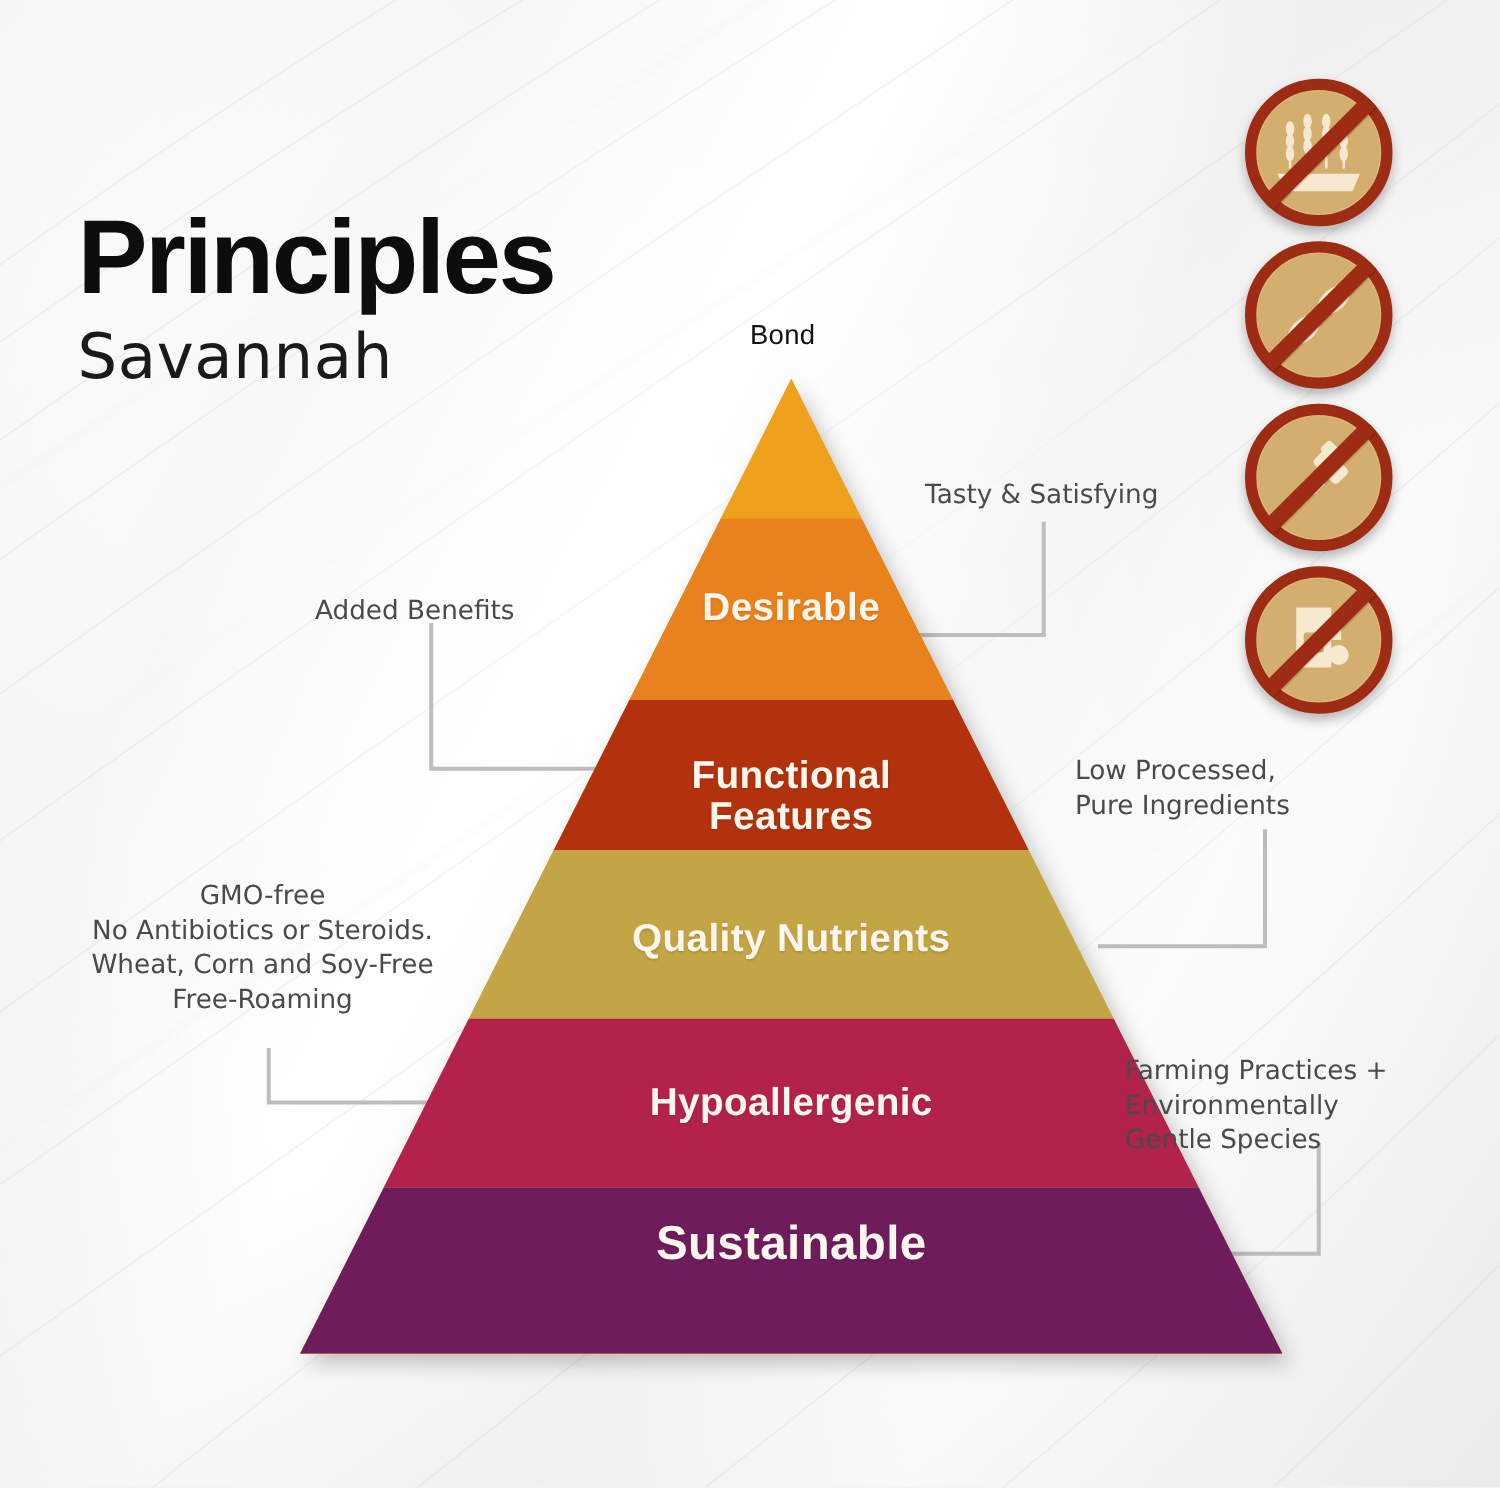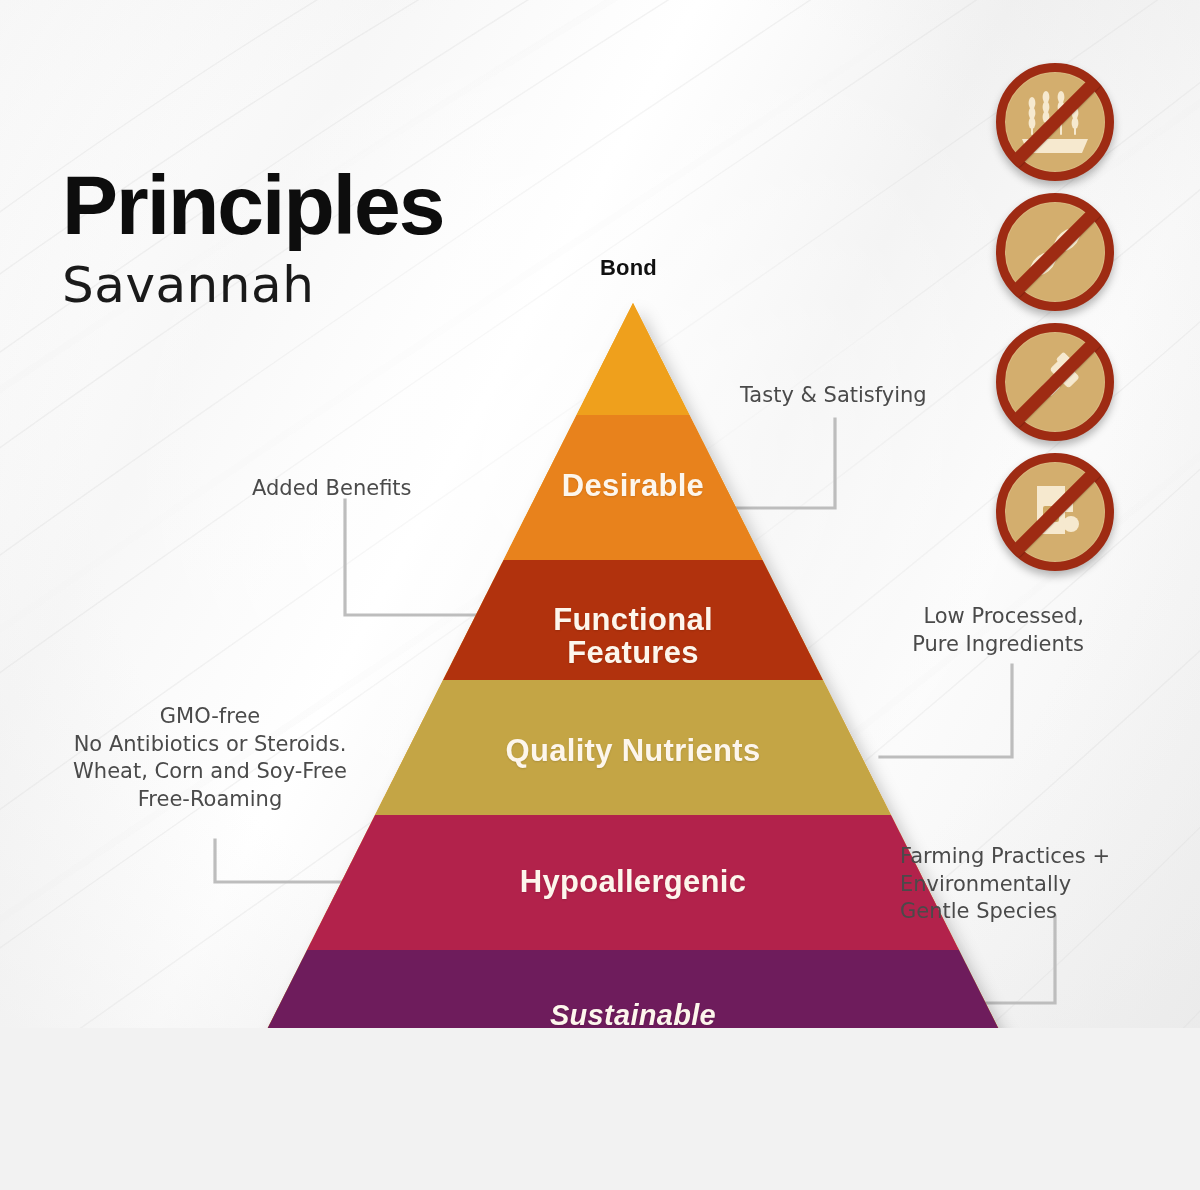--- a/index.html
+++ b/index.html
@@ -1,21 +1,21 @@
 <!DOCTYPE html>
 <html><head>
 <meta charset="utf-8">
 <style>
   html,body{margin:0;padding:0;}
   body{
     width:1200px;height:1190px;overflow:hidden;
     font-family:"Liberation Sans", sans-serif;
     background:#f2f2f2;
   }
-  #stage{position:relative;width:1200px;height:1028px;overflow:hidden;background:#f4f4f4;}
+  #stage{position:relative;width:1200px;height:1190px;overflow:hidden;background:#f4f4f4;}
 
   
   .bg-base{position:absolute;inset:0;
     background:
       linear-gradient(118deg,#ffffff 0%,#f7f7f7 22%,#ffffff 40%,#f2f2f2 58%,#fbfbfb 74%,#f0f0f0 100%);
   }
   .bg-streaks{position:absolute;inset:0;opacity:.85;}
   .bg-vignette{position:absolute;inset:0;
     background:radial-gradient(ellipse at 50% 45%,rgba(255,255,255,.65) 0%,rgba(255,255,255,0) 60%,rgba(225,225,225,.35) 100%);}
 
@@ -29,43 +29,43 @@
     font-size:50px;color:#1a1a1a;font-weight:400;letter-spacing:.5px;
     margin-top:14px;line-height:1;
     font-family:"DejaVu Sans","Liberation Sans", sans-serif;
   }
 
   
   #pyramid-wrap{position:absolute;left:0;top:0;width:1200px;height:1190px;}
 
   .bond-label{
     position:absolute;left:600px;top:255px;
-    font-size:22px;font-weight:bold;color:#111;letter-spacing:.2px;
+    font-size:22px;font-weight:normal;color:#111;letter-spacing:.2px;
   }
 
   
   .band-text{
     position:absolute;text-align:center;color:#fdf6ec;font-weight:bold;
     letter-spacing:.3px;line-height:1.06;pointer-events:none;
     text-shadow:0 1px 2px rgba(0,0,0,.12);
   }
   .bt-desirable{left:433px;top:470px;width:400px;font-size:31px;}
   .bt-functional{left:433px;top:604px;width:400px;font-size:31px;}
   .bt-quality{left:383px;top:735px;width:500px;font-size:31px;}
   .bt-hypo{left:383px;top:866px;width:500px;font-size:31px;}
-  .bt-sustain{left:383px;top:1000px;width:500px;font-size:29px;font-style:italic;}
+  .bt-sustain{left:383px;top:975px;width:500px;font-size:38px;}
 
   
   .callout{
     position:absolute;color:#4a4a4a;font-size:21px;line-height:1.32;
     font-family:"DejaVu Sans","Liberation Sans", sans-serif;font-weight:400;
   }
   .c-tasty{left:740px;top:382px;text-align:right;white-space:nowrap;}
   .c-added{left:252px;top:460px;text-align:left;white-space:nowrap;margin-top:15px;}
-  .c-low{left:824px;top:603px;text-align:right;width:260px;}
+  .c-low{left:860px;top:603px;text-align:left;width:260px;}
   .c-gmo{left:40px;top:703px;text-align:center;width:340px;}
   .c-farm{left:900px;top:843px;text-align:left;width:260px;}
 
   
   .badge{
     position:absolute;width:118px;height:118px;border-radius:50%;
     background:#d3ae6e;
     border:9px solid #9e2b13;
     box-shadow:0 5px 9px rgba(0,0,0,.28), inset 0 0 0 1px rgba(255,255,255,.12);
     box-sizing:border-box;

